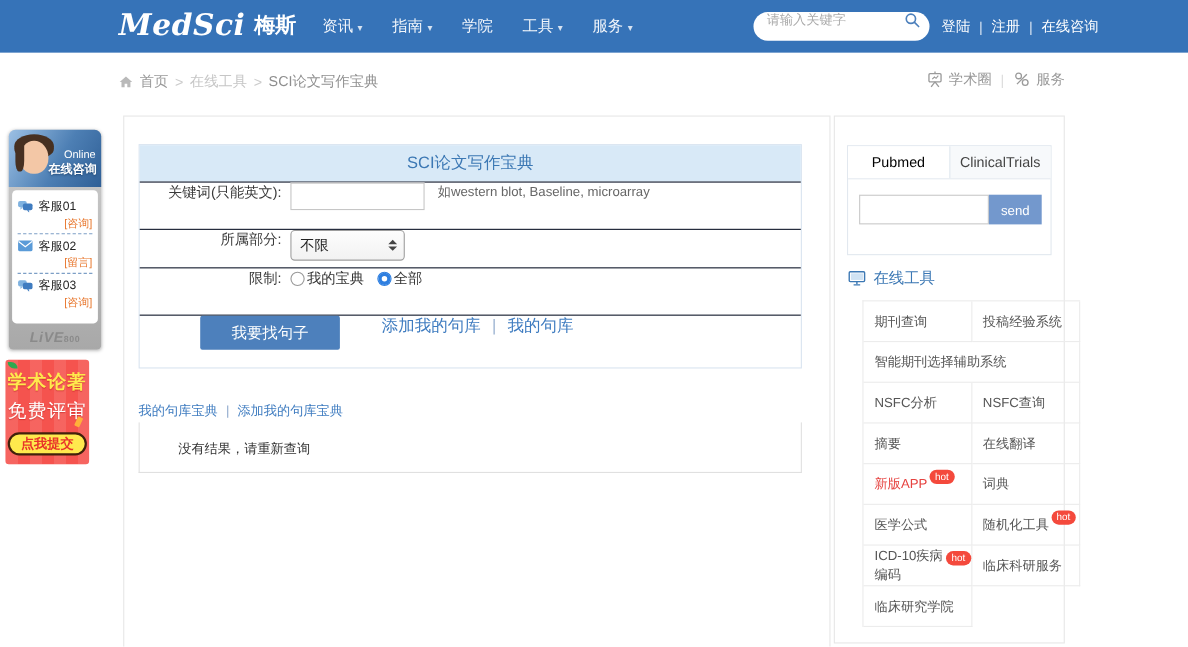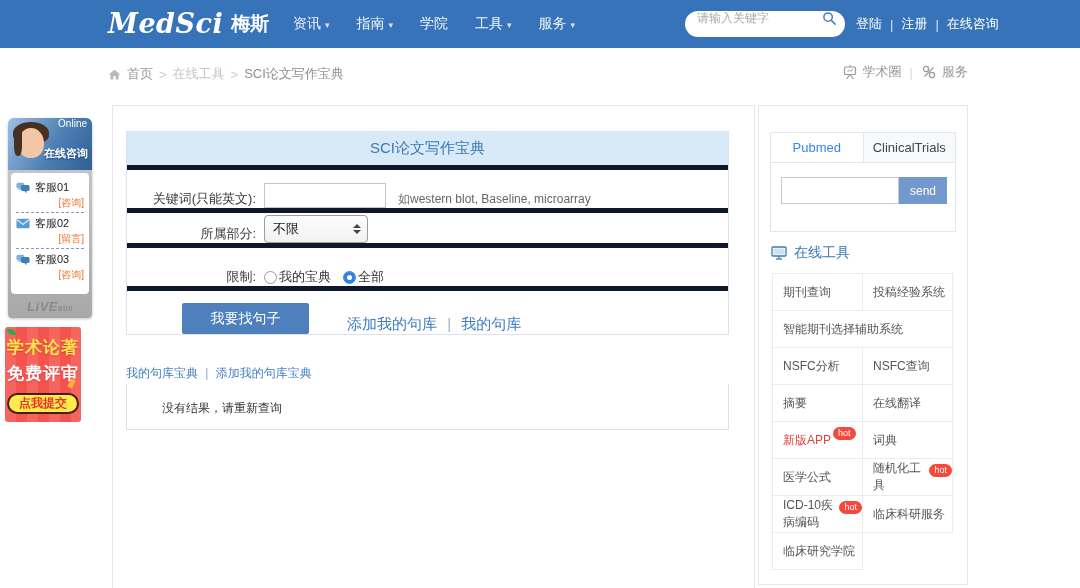--- a/index.html
+++ b/index.html
@@ -29,21 +29,21 @@
   .crumb-home { color:#9a9a9a; cursor:pointer; }
   .crumb-cur { color:#8f8f8f; }
   .crumb-right { position:absolute; right:112px; top:15px; display:flex; align-items:center; gap:8px; font-size:13px; color:#999; }
   .crumb-right .item { display:flex; align-items:center; gap:5px; cursor:pointer; }
   .crumb-right .pipe { color:#ddd; }
 
   
   .main-panel { position:absolute; left:112px; top:105px; width:643px; height:500px; background:#fff; border:1px solid #e7e7e7; }
   .form-table { position:absolute; left:13px; top:25px; width:603px; border:1px solid #d9e4f0; }
   .form-head { height:33px; background:#d8e9f7; color:#3c78b4; font-size:15px; display:flex; align-items:center; justify-content:center; }
-  .form-row { display:flex; align-items:flex-end; border-top:5px solid #0f172a; }
+  .form-row { display:flex; align-items:flex-start; border-top:1px solid #0f172a; }
   .form-row .lbl { width:137px; text-align:right; padding-right:8px; font-size:13px; color:#3a3a3a; flex:none; }
   .row-kw { height:43px; }
   .row-sec { height:35px; }
   .row-lim { height:43px; }
   .row-btn { height:48px; }
   .kw-input { width:122px; height:25px; border:1px solid #c6c6c6; outline:none; padding:0 5px; font-size:12px; }
   .kw-hint { font-size:12px; color:#666; margin-left:12px; }
   .sel { width:104px; height:28px; border:1px solid #9d9d9d; border-radius:4px; background:linear-gradient(#fdfdfd,#f2f2f2); display:flex; align-items:center; padding:0 6px 0 8px; font-size:13px; color:#222; cursor:pointer; }
   .sel .arrows { margin-left:auto; display:flex; flex-direction:column; gap:2px; }
   .sel .tri-up { width:0; height:0; border-left:4px solid transparent; border-right:4px solid transparent; border-bottom:4px solid #444; }
@@ -65,57 +65,57 @@
   .results { position:absolute; left:13px; top:278px; width:603px; }
   .res-head { height:28px; background:#d8e9f7; display:flex; align-items:center; font-size:13px; color:#3c78b4; padding-left:30px; }
   .res-head .share { margin-left:42px; }
   .res-body { height:46px; border:1px solid #e0e0e0; border-top:none; background:#fff; font-size:12px; color:#333; padding:16px 0 0 35px; }
 
   
   .side-panel { position:absolute; left:758px; top:105px; width:210px; height:480px; background:#fff; border:1px solid #e7e7e7; }
   .pub-box { position:absolute; left:11px; top:26px; width:186px; height:100px; border:1px solid #e2e8ef; background:#fff; }
   .pub-tabs { display:flex; height:30px; border-bottom:1px solid #e2e8ef; }
   .pub-tab { flex:1; display:flex; align-items:center; justify-content:center; font-size:13px; cursor:pointer; }
-  .pub-tab.active { color:#3b82f6; background:#fff; }
+  .pub-tab.active { color:#000000; background:#fff; }
   .pub-tab.inactive { color:#444; background:#f7f9fb; border-left:1px solid #e2e8ef; }
   .pub-form { padding:14px 0 0 10px; display:flex; }
   .pub-input { width:118px; height:27px; border:1px solid #c9c9c9; outline:none; padding:0 5px; font-size:12px; }
   .send-btn { width:48px; height:27px; background:#7398cd; color:#fff; border:none; font-size:12px; cursor:pointer; }
   .tools-title { position:absolute; left:12px; top:138px; display:flex; align-items:center; gap:6px; color:#3c78b4; font-size:14px; }
-  .tools-table { position:absolute; left:13px; top:167px; width:181px; border-top:1px solid #ececec; border-left:1px solid #ececec; }
+  .tools-table { position:absolute; left:25px; top:167px; width:198px; border-top:1px solid #ececec; border-left:1px solid #ececec; }
   .tool-row { display:flex; }
   .tool-cell { width:50%; height:37px; border-right:1px solid #ececec; border-bottom:1px solid #ececec; display:flex; align-items:center; padding-left:10px; font-size:12px; color:#555; cursor:pointer; position:relative; }
   .tool-cell.span { width:100%; }
   .tool-cell.red { color:#e64340; }
   .tool-cell.none { border:none; cursor:default; }
   .hot-badge { display:inline-block; background:#f4493c; color:#fff; font-size:9px; line-height:11px; padding:1px 5px; border-radius:8px; margin-left:2px; transform:translateY(-7px); }
 
   
   .consult { position:absolute; left:8px; top:118px; width:84px; height:200px; background:linear-gradient(#cfcfcf,#a8a8a8); border-radius:7px 7px 4px 4px; box-shadow:0 1px 3px rgba(0,0,0,.25); }
   .consult-photo { position:relative; height:52px; border-radius:6px 6px 0 0; background:linear-gradient(120deg,#9cc0e4 0%, #4d7fb4 55%, #2f5f96 100%); overflow:hidden; }
   .face { position:absolute; left:10px; top:10px; width:26px; height:30px; background:#f3c7a6; border-radius:50% 50% 46% 46%; }
   .hair { position:absolute; left:5px; top:4px; width:36px; height:22px; background:#473021; border-radius:50% 50% 40% 40%; }
   .hair2 { position:absolute; left:6px; top:14px; width:8px; height:24px; background:#473021; border-radius:0 0 40% 40%; }
-  .online-en { position:absolute; right:5px; top:0; color:#fff; font-size:10px; }
+  .online-en { position:absolute; right:5px; top:18px; color:#fff; font-size:10px; }
   .online-cn { position:absolute; right:4px; top:28px; color:#fff; font-size:11px; font-weight:bold; text-shadow:0 1px 2px #1d4470; }
   .consult-body { position:absolute; left:3px; right:3px; top:55px; bottom:24px; background:#fff; border-radius:4px; padding:4px 5px 11px 5px; }
   .agent { border-bottom:1px dashed #7d9fc6; padding:3px 0 2px 0; }
   .agent:last-child { border-bottom:none; }
   .agent .line1 { display:flex; align-items:center; gap:5px; font-size:11px; color:#222; }
   .agent .action { text-align:right; font-size:10px; color:#e8762c; margin-top:1px; cursor:pointer; }
   .live-logo { position:absolute; bottom:4px; left:0; right:0; text-align:center; color:#8a8a8a; font-size:13px; font-weight:bold; font-style:italic; letter-spacing:0.5px; }
   .live-logo .sub { font-size:8px; font-style:normal; }
 
   
   .promo { position:absolute; left:5px; top:327px; width:76px; height:95px; background:#f5534e; border-radius:3px; overflow:hidden; cursor:pointer; }
   .promo .stripes { position:absolute; inset:0; background:repeating-linear-gradient(90deg, rgba(255,255,255,.10) 0 11px, rgba(255,255,255,0) 11px 22px); }
   .promo .leaf { position:absolute; left:2px; top:2px; width:9px; height:6px; background:#2fa84f; border-radius:0 6px 0 6px; }
   .promo .tick { position:absolute; right:7px; top:52px; width:5px; height:9px; background:#ffb03a; transform:rotate(25deg); border-radius:1px; }
   .promo .t1 { position:relative; text-align:center; margin-top:9px; color:#ffe94d; font-size:17px; font-weight:bold; letter-spacing:1px; text-shadow:0 1px 1px rgba(160,0,0,.4); }
-  .promo .t2 { position:relative; text-align:center; margin-top:3px; color:#fff; font-size:17px; font-weight:bold; letter-spacing:1px; text-shadow:0 1px 1px rgba(160,0,0,.4); }
+  .promo .t2 { position:relative; text-align:center; margin-top:3px; color:#fff; font-size:17px; font-weight:normal; letter-spacing:1px; text-shadow:0 1px 1px rgba(160,0,0,.4); }
   .promo .btn { position:relative; margin:8px auto 0 auto; width:72px; height:21px; background:#ffe94d; border:2px solid #42210b; border-radius:12px; color:#e8332a; font-size:12px; font-weight:bold; display:flex; align-items:center; justify-content:center; }
 
   svg { display:block; }
 </style>
 </head>
 <body>
 
 <div id="page">
 
   <div class="header">

